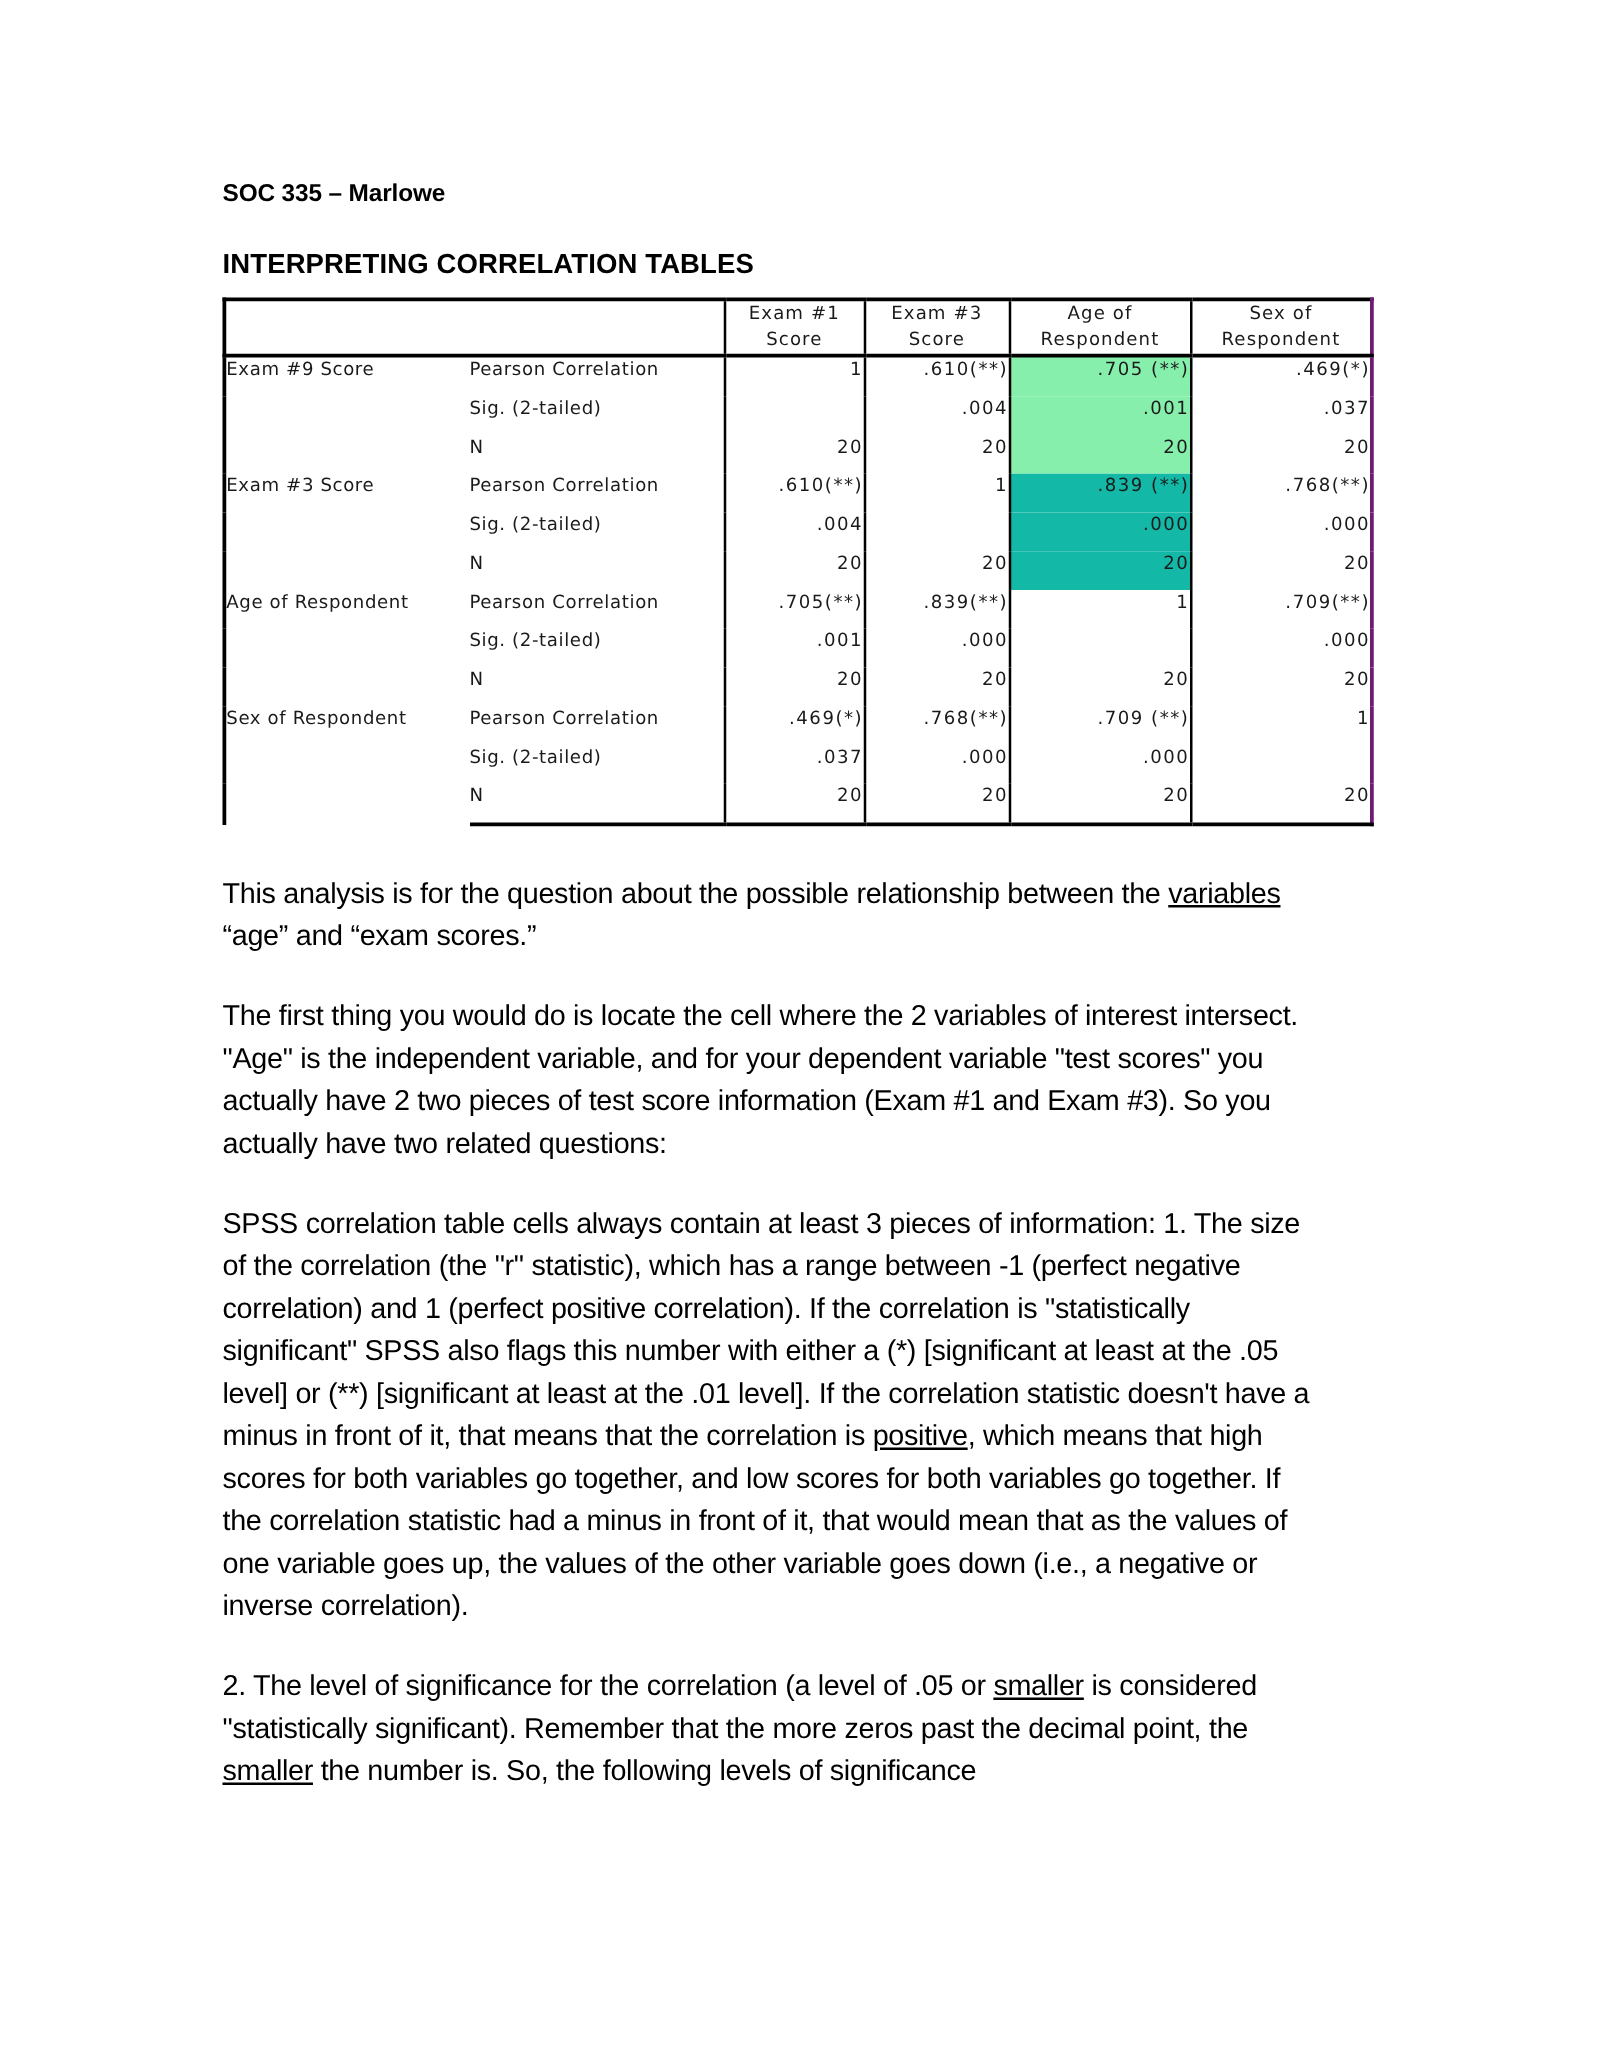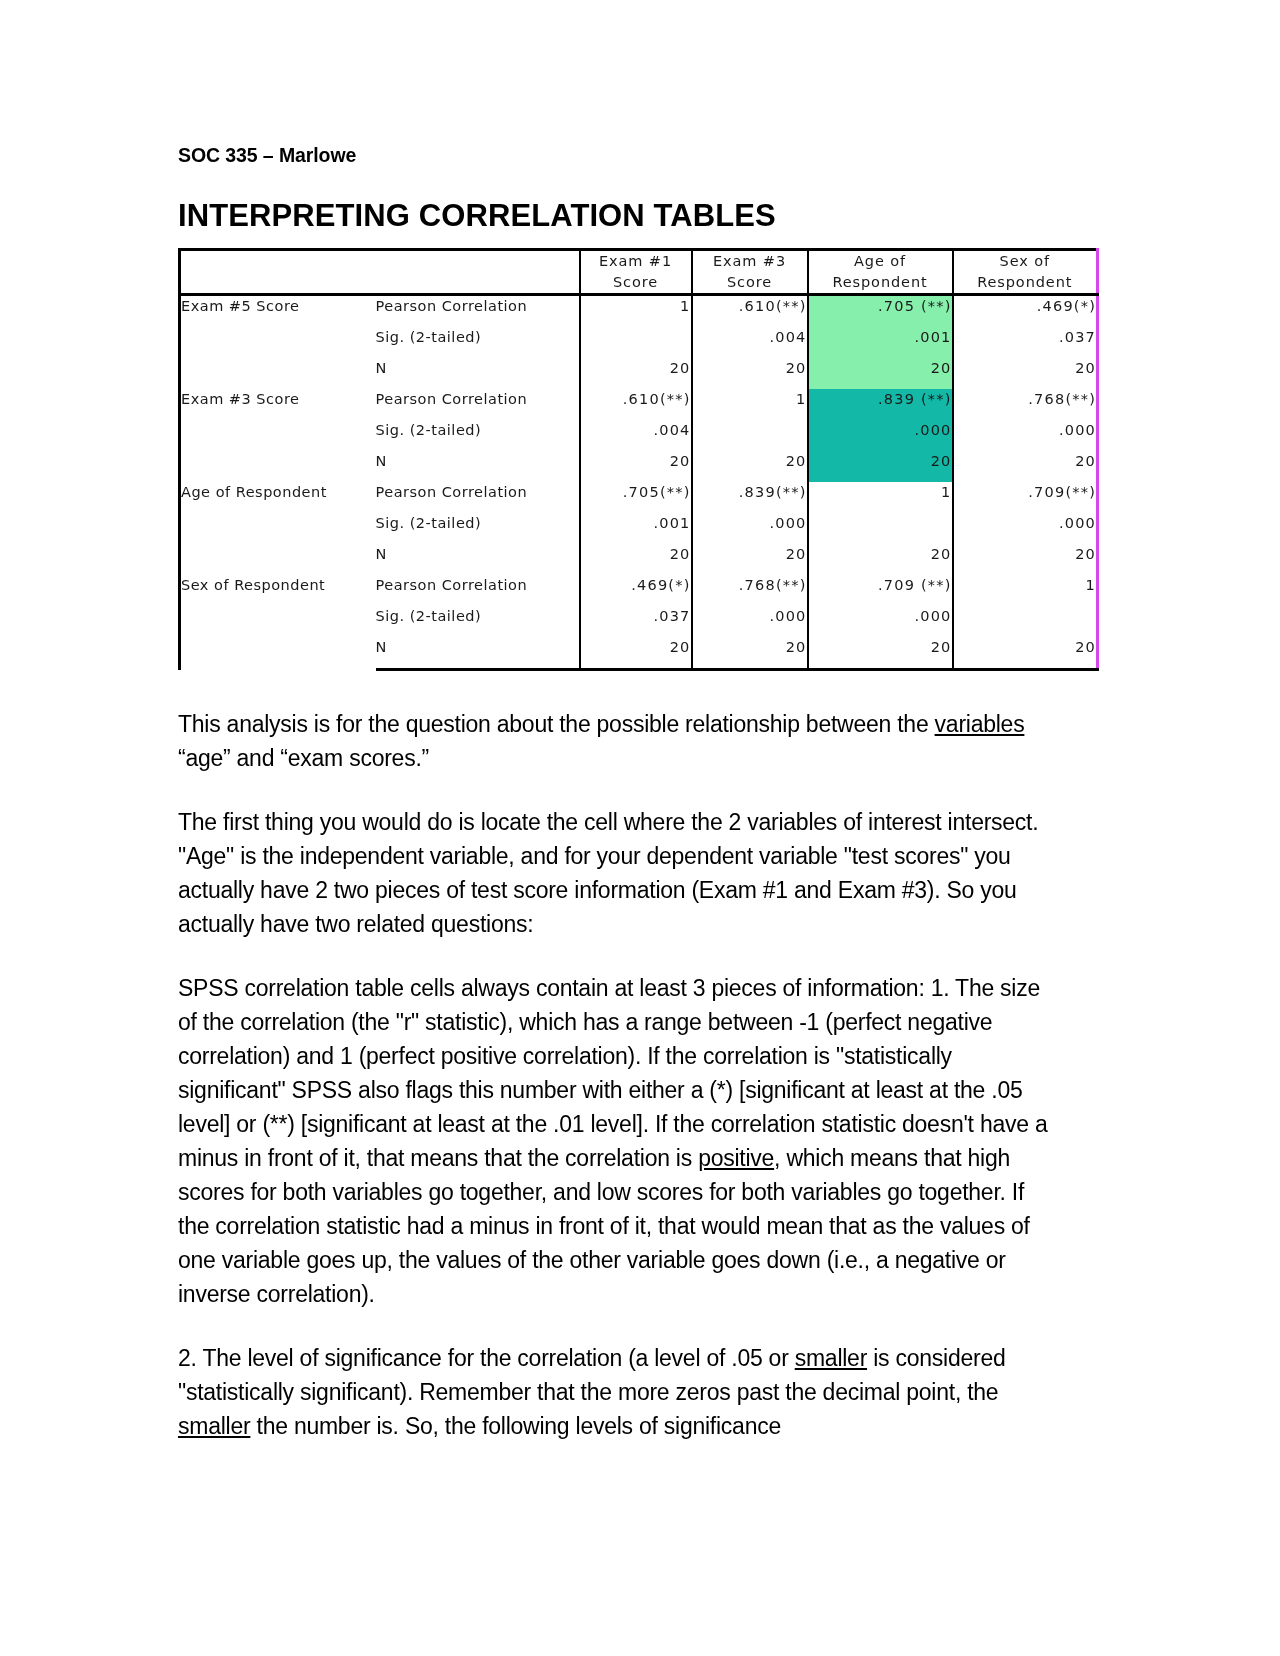--- a/index.html
+++ b/index.html
@@ -31,21 +31,21 @@
 
   
   .doc-head {
     font-size: 19.5px;
     font-weight: bold;
     line-height: 26px;
     letter-spacing: -0.1px;
   }
   .doc-title {
     margin-top: 30px;
-    font-size: 31px;
+    font-size: 22px;
     font-weight: bold;
     letter-spacing: 0.1px;
   }
 
   
   .spss-wrap {
     margin-top: 14px;
     width: 918px;
     border-radius: 32px;
   }
@@ -58,21 +58,21 @@
     color: #1a1a1a;
   }
   table.spss td, table.spss th {
     padding: 0;
     vertical-align: top;
     font-weight: normal;
   }
   .t-outer-top   { border-top: 3px solid #000; }
   .t-outer-bot   { border-bottom: 3px solid #000; }
   .t-outer-left  { border-left: 3px solid #000; }
-  .t-outer-right { border-right: 3px solid #d946ef; }
+  .t-outer-right { border-right: 3px solid #701a75; }
   .t-sep         { border-left: 2px solid #000; }
   .t-headrule    { border-bottom: 3px solid #000; }
 
   .hdr-cell {
     text-align: center;
     padding: 6px 6px 7px 6px;
     line-height: 21px;
     letter-spacing: 0.9px;
     font-size: 14.5px;
   }
@@ -160,21 +160,21 @@
             <th class="hdr-cell t-outer-top t-sep t-outer-right t-headrule">
               <span>Sex of</span><br>
               <span>Respondent</span>
             </th>
           </tr>
         </thead>
 
         <tbody>
 
           <tr>
-            <td class="cell-rowlabel t-outer-left" rowspan="3">Exam #5 Score</td>
+            <td class="cell-rowlabel t-outer-left" rowspan="3">Exam #9 Score</td>
             <td class="cell-stat">Pearson Correlation</td>
             <td class="cell-num t-sep">1</td>
             <td class="cell-num t-sep">.610(**)</td>
             <td class="cell-num t-sep hl-blue">.705 (**)</td>
             <td class="cell-num t-sep t-outer-right">.469(*)</td>
           </tr>
           <tr>
             <td class="cell-stat">Sig. (2-tailed)</td>
             <td class="cell-num t-sep"></td>
             <td class="cell-num t-sep">.004</td>

